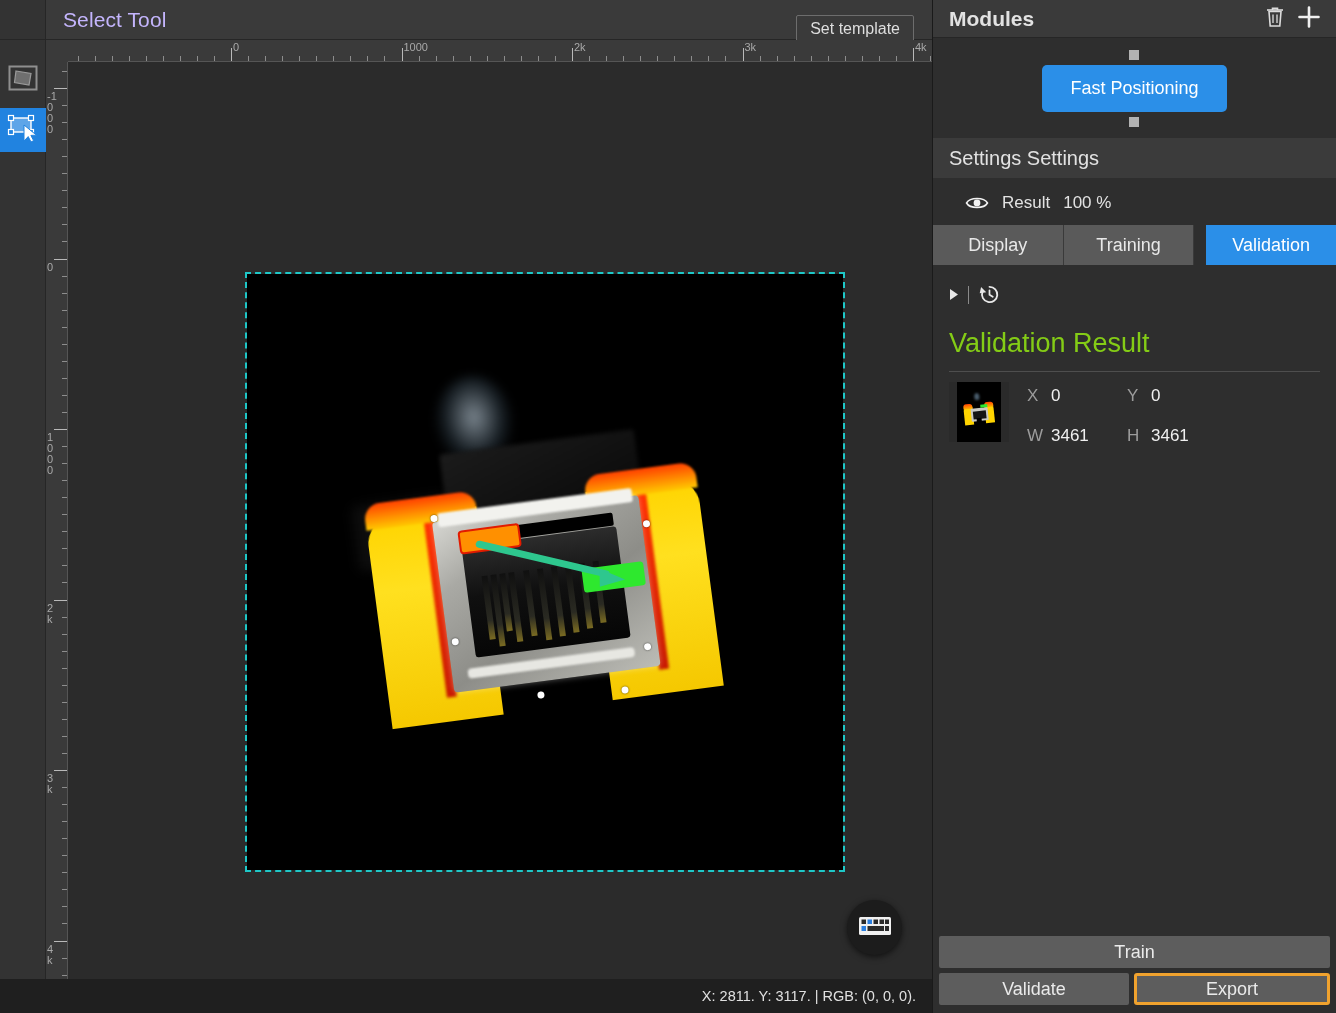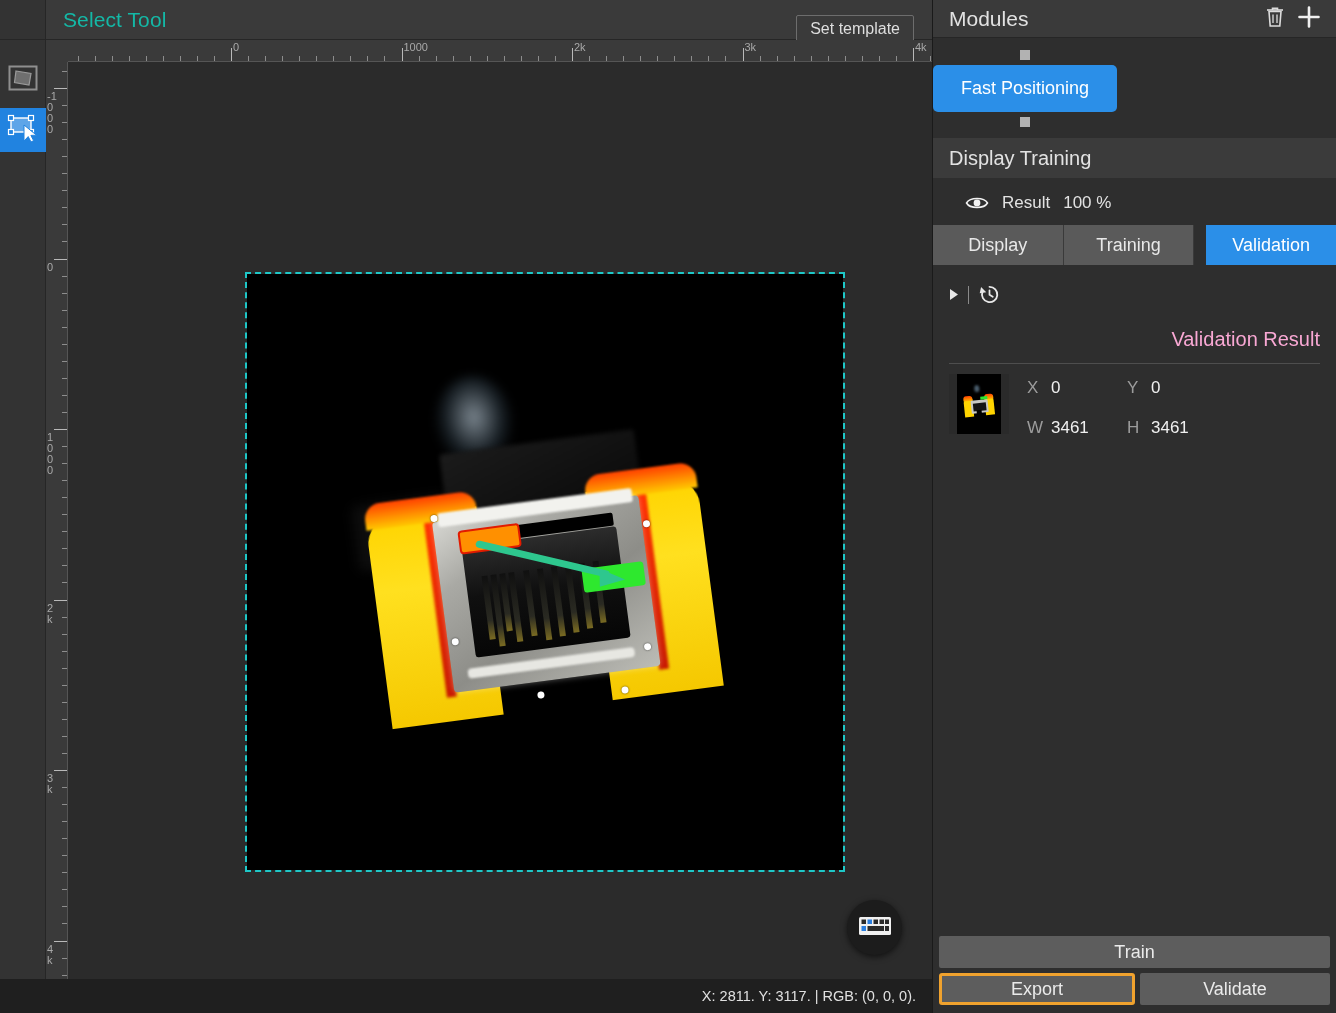--- a/index.html
+++ b/index.html
@@ -29,21 +29,21 @@
     display: flex; align-items: center;
   }
   .header-gutter {
     width: 46px; height: 100%;
     background: #333333;
     border-right: 1px solid #262626;
   }
   .tool-title {
     margin-left: 17px;
     font-size: 21px;
-    color: #14b8a6;
+    color: #c4b5fd;
     letter-spacing: .1px;
     white-space: nowrap;
   }
   .set-template-btn {
     position: absolute;
     right: 18px; top: 15px;
     height: 28px;
     padding: 0 13px;
     background: #3a3a3a;
     border: 1px solid #6d6d6d;
@@ -251,29 +251,30 @@
     border-left: 1px solid #1a1a1a;
     position: relative;
     display: flex; flex-direction: column;
   }
   .modules-header {
     height: 38px; flex: 0 0 38px;
     background: #3a3a3a;
     display: flex; align-items: center;
     padding: 0 10px 0 16px;
     border-bottom: 1px solid #262626;
+    font-weight: bold;
   }
   .modules-title { font-size: 21px; color: #e2e2e2; flex: 1; }
   .hdr-icon { width: 34px; height: 34px; display: flex; align-items: center; justify-content: center; cursor: pointer; }
 
   .graph-zone {
     position: relative;
     height: 100px; flex: 0 0 100px;
     background: #2e2e2e;
-    display: flex; align-items: center; 
+    display: flex; align-items: center; justify-content: center;
   }
   .node {
     position: relative;
     background: #2b8fe8;
     color: #fff;
     border-radius: 5px;
     font-size: 18px;
     padding: 13px 28px;
     cursor: pointer;
     white-space: nowrap;
@@ -332,21 +333,21 @@
   .param-row {
     display: flex; align-items: center;
     padding: 18px 0 16px 0;
     font-size: 18px; color: #e2e2e2;
   }
   .param-row .label { flex: 1; }
   .param-icons { display: flex; align-items: center; gap: 9px; }
   .param-icons .sep { width: 1px; height: 18px; background: #8a8a8a; }
   .icon-btn { cursor: pointer; display: flex; align-items: center; }
 
-  .result-title { font-size: 20px; color: #f9a8d4; padding: 6px 0 12px 0; text-align: right; }
+  .result-title { font-size: 27px; color: #84cc16; padding: 6px 0 12px 0; }
   .result-card {
     display: flex; align-items: flex-start; gap: 18px;
     border-top: 1px solid #4e4e4e;
     padding-top: 10px;
   }
   .thumb {
     width: 60px; height: 60px;
     background: #2a2a2a;
     position: relative; overflow: hidden;
     cursor: pointer;
@@ -662,21 +663,21 @@
 
     <div class="graph-zone">
       <div class="node">
         <span class="port top"></span>
         <span>Fast Positioning</span>
         <span class="port bottom"></span>
       </div>
     </div>
 
     <div class="section-title-bar">
-      <span>Display Training</span>
+      <span>Settings Settings</span>
     </div>
 
     <div class="panel-body">
 
       <div class="labels-row">
         <span class="icon-btn">
           <svg width="24" height="16" viewBox="0 0 24 16">
             <path d="M1.5 8 C5 2, 19 2, 22.5 8 C19 14, 5 14, 1.5 8 Z" fill="none" stroke="#f2f2f2" stroke-width="1.5"></path>
             <circle cx="12" cy="8" r="3.4" fill="#f2f2f2"></circle>
           </svg>
@@ -743,18 +744,18 @@
           </div>
         </div>
       </div>
     </div>
 
     <div class="spacer"></div>
 
     <div class="bottom-actions">
       <button class="btn-wide">Train</button>
       <div class="btn-row">
+        <button class="btn-half">Validate</button>
         <button class="btn-half highlighted">Export</button>
-        <button class="btn-half">Validate</button>
       </div>
     </div>
   </div>
 </div>
 
 </body></html>

